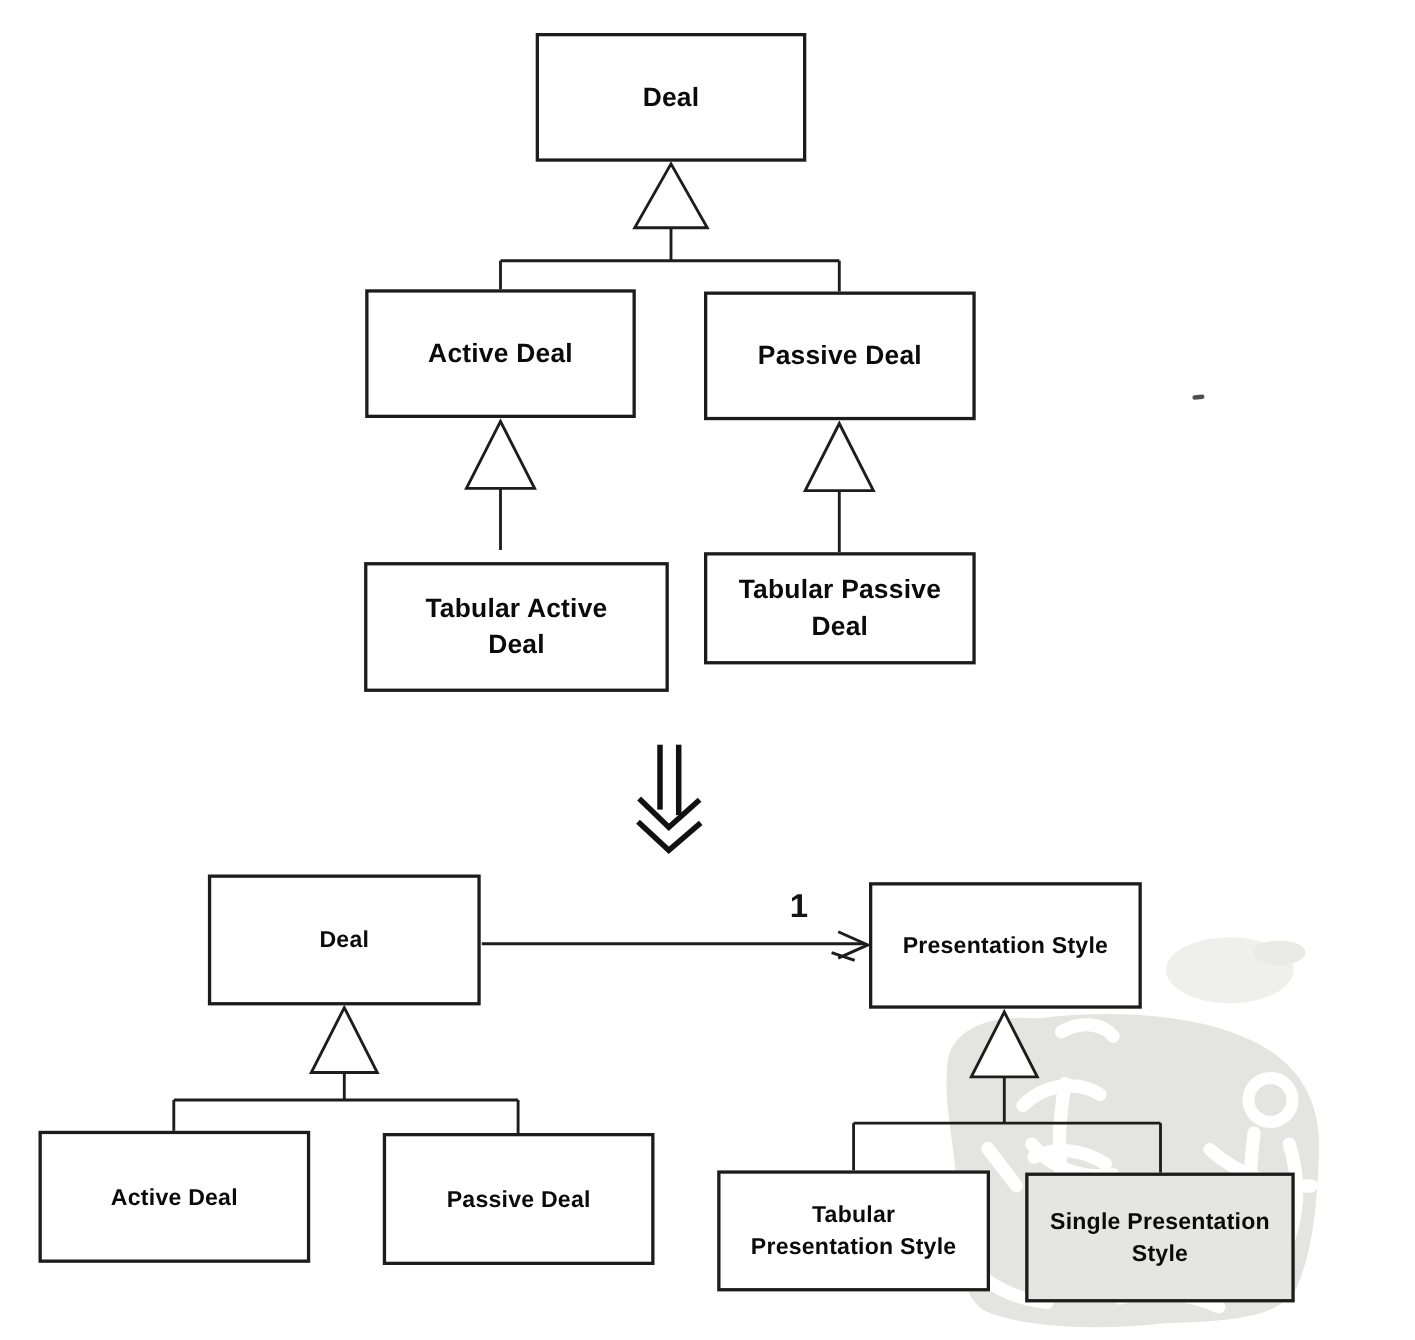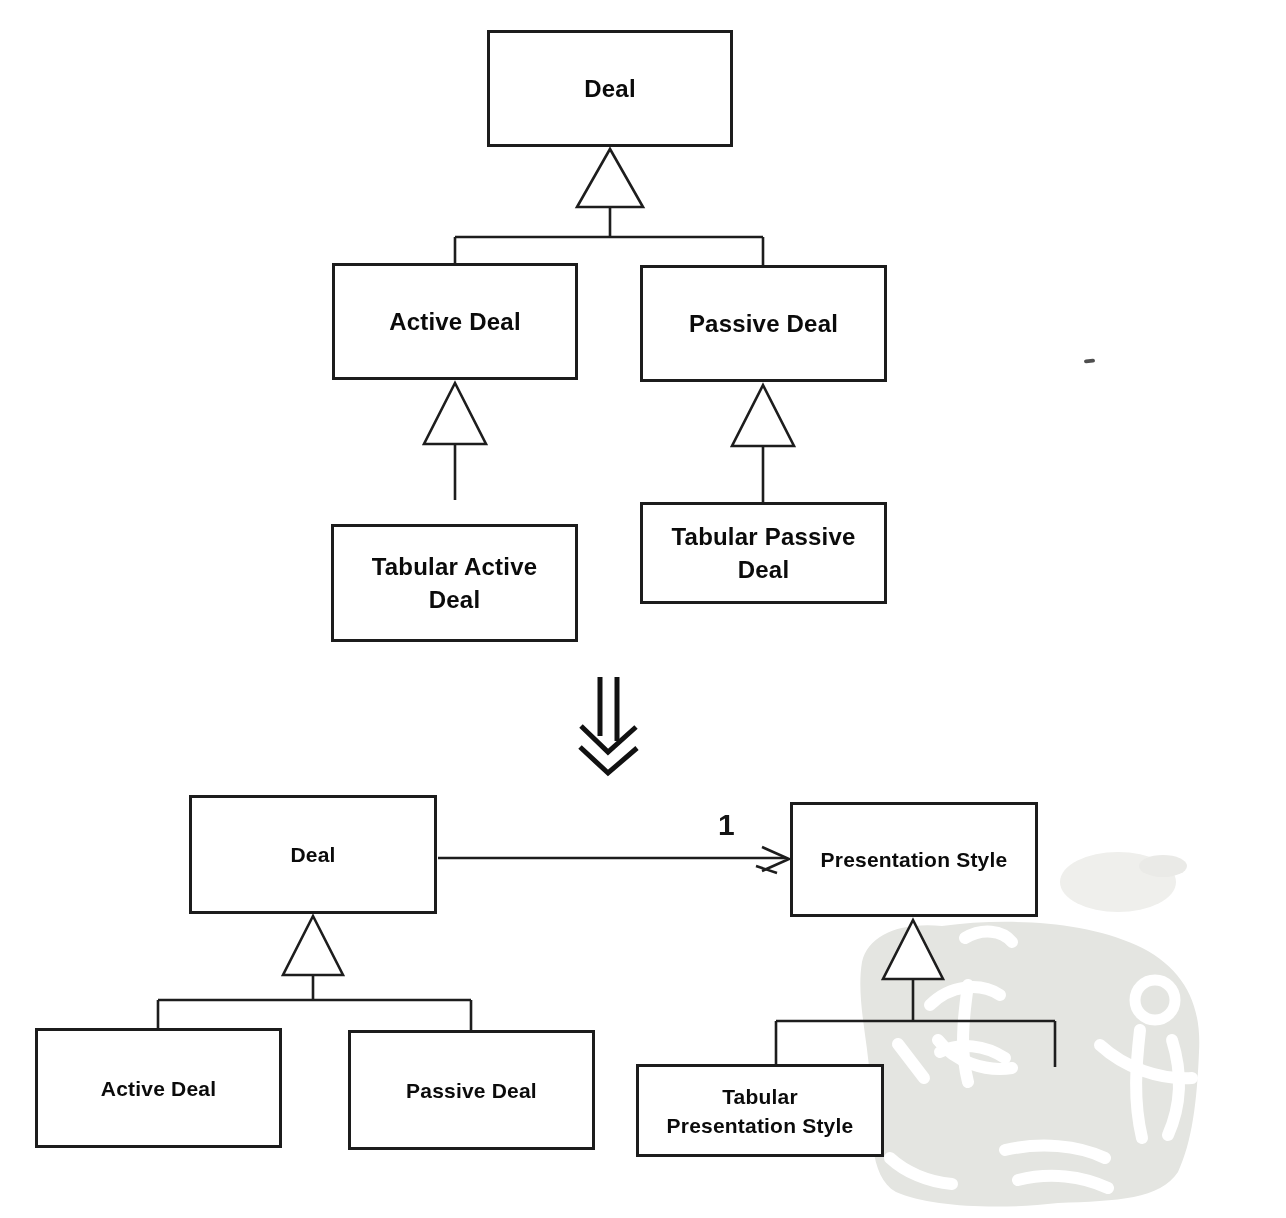--- a/index.html
+++ b/index.html
@@ -111,21 +111,21 @@
   </div>
 
   <div class="box lbl-lg" style="left:332px;top:263px;width:246px;height:117px">
     <span>Active Deal</span>
   </div>
 
   <div class="box lbl-lg" style="left:640px;top:265px;width:247px;height:117px">
     <span>Passive Deal</span>
   </div>
 
-  <div class="box lbl-lg" style="left:331px;top:524px;width:247px;height:118px">
+  <div class="box lbl-lg" style="left:331px;top:511px;width:277px;height:118px">
     <span>Tabular Active</span>
     <span>Deal</span>
   </div>
 
   <div class="box lbl-lg" style="left:640px;top:502px;width:247px;height:102px">
     <span>Tabular Passive</span>
     <span>Deal</span>
   </div>
 
   <div class="box lbl-md" style="left:189px;top:795px;width:248px;height:119px">
@@ -139,21 +139,25 @@
   <div class="mult" style="left:718px;top:808px">1</div>
 
   <div class="box lbl-md" style="left:35px;top:1028px;width:247px;height:120px">
     <span>Active Deal</span>
   </div>
 
   <div class="box lbl-md" style="left:348px;top:1030px;width:247px;height:120px">
     <span>Passive Deal</span>
   </div>
 
-  <div class="box lbl-md" style="left:636px;top:1064px;width:248px;height:93px">
+  <div class="box lbl-md" style="left:652px;top:1064px;width:248px;height:110px">
     <span>Tabular</span>
     <span>Presentation Style</span>
   </div>
 
+  <div class="box lbl-md shaded" style="left:932px;top:1066px;width:245px;height:118px">
+    <span>Single Presentation</span>
+    <span>Style</span>
+  </div>
 
   <div class="scan-dash" style="left:1084px;top:359px"></div>
 
 </div>
 
 </body></html>

